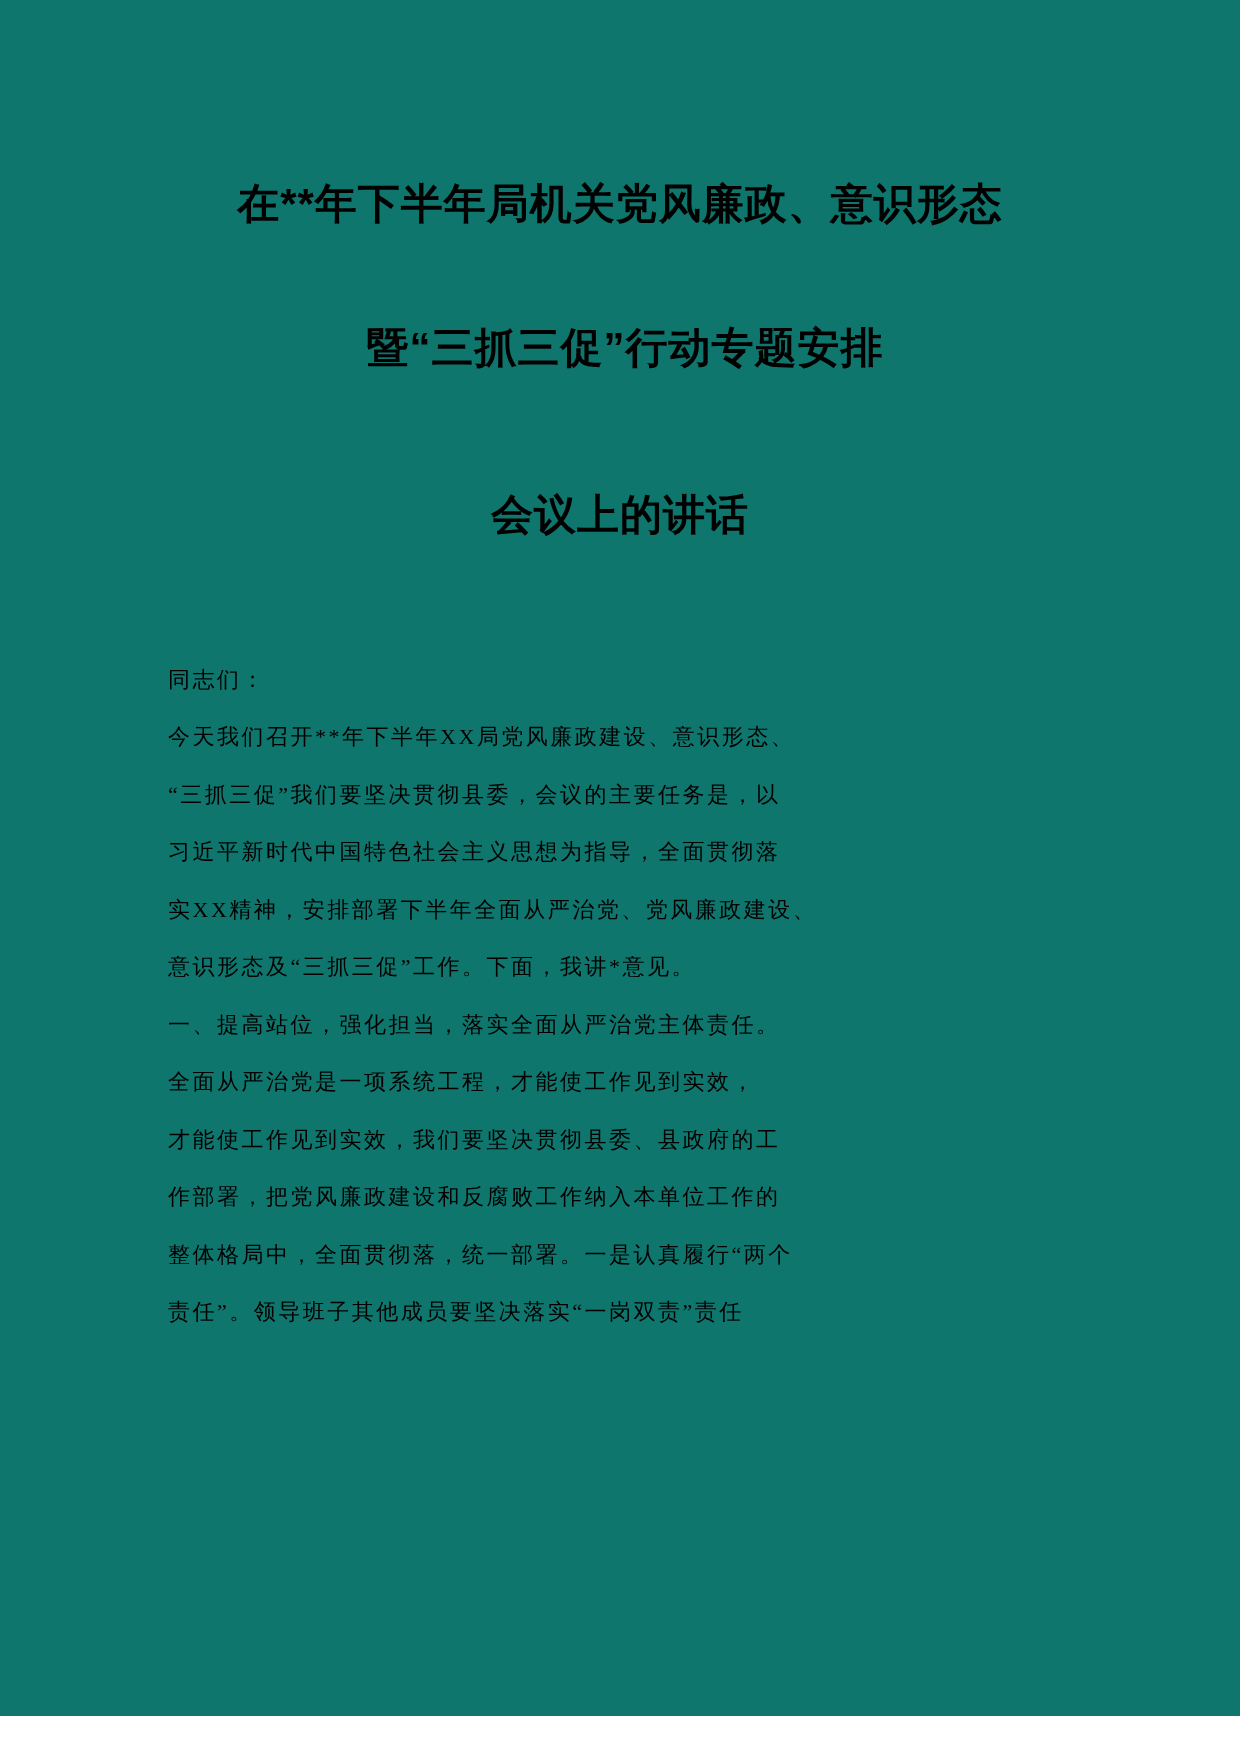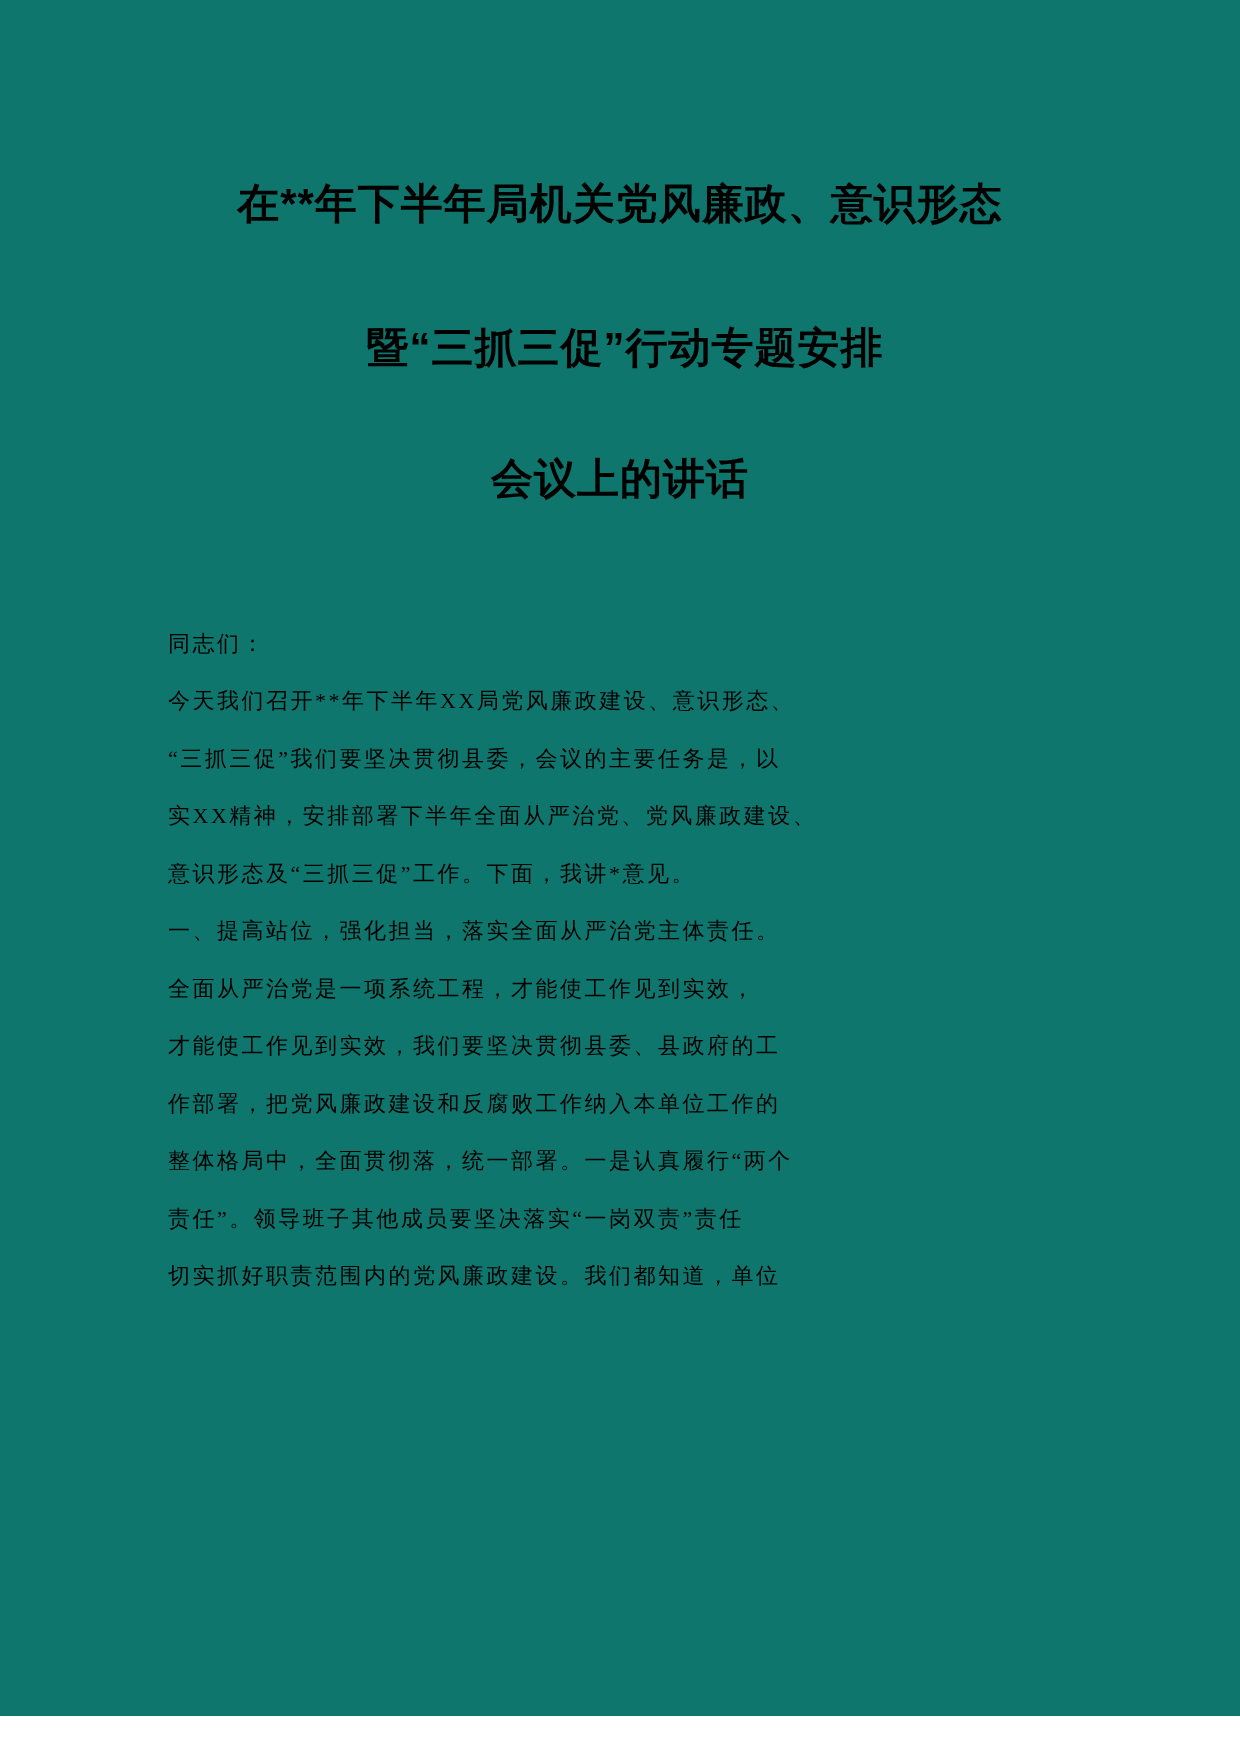--- a/index.html
+++ b/index.html
@@ -21,21 +21,21 @@
     text-align: center;
     font-family: "Liberation Sans", sans-serif;
     font-weight: 700;
     font-size: 42px;
     line-height: 1.15;
     color: #000000;
     letter-spacing: 1px;
   }
   .title-1 { padding-top: 180px; }
   .title-2 { margin-top: 96px; padding-left: 10px; }
-  .title-3 { margin-top: 82px; }
+  .title-3 { margin-top: 118px; }
   .doc-body {
     margin: 112px 160px 0 168px;
   }
   .body-line {
     margin: 0;
     font-family: "Liberation Serif", serif;
     font-size: 22px;
     line-height: 57.5px;
     letter-spacing: 2.5px;
     color: #000000;
@@ -50,24 +50,24 @@
   <h1 class="title-line title-1">在**年下半年局机关党风廉政、意识形态</h1>
 
   <h1 class="title-line title-2">暨“三抓三促”行动专题安排</h1>
 
   <h1 class="title-line title-3">会议上的讲话</h1>
 
   <div class="doc-body">
     <p class="body-line">同志们：</p>
     <p class="body-line">今天我们召开**年下半年XX局党风廉政建设、意识形态、</p>
     <p class="body-line">“三抓三促”我们要坚决贯彻县委，会议的主要任务是，以</p>
+    <p class="body-line">习近平新时代中国特色社会主义思想为指导，全面贯彻落</p>
     <p class="body-line">实XX精神，安排部署下半年全面从严治党、党风廉政建设、</p>
     <p class="body-line">意识形态及“三抓三促”工作。下面，我讲*意见。</p>
     <p class="body-line">一、提高站位，强化担当，落实全面从严治党主体责任。</p>
     <p class="body-line">全面从严治党是一项系统工程，才能使工作见到实效，</p>
     <p class="body-line">才能使工作见到实效，我们要坚决贯彻县委、县政府的工</p>
     <p class="body-line">作部署，把党风廉政建设和反腐败工作纳入本单位工作的</p>
     <p class="body-line">整体格局中，全面贯彻落，统一部署。一是认真履行“两个</p>
     <p class="body-line">责任”。领导班子其他成员要坚决落实“一岗双责”责任</p>
-    <p class="body-line">切实抓好职责范围内的党风廉政建设。我们都知道，单位</p>
   </div>
 
 </div>
 
 </body></html>

